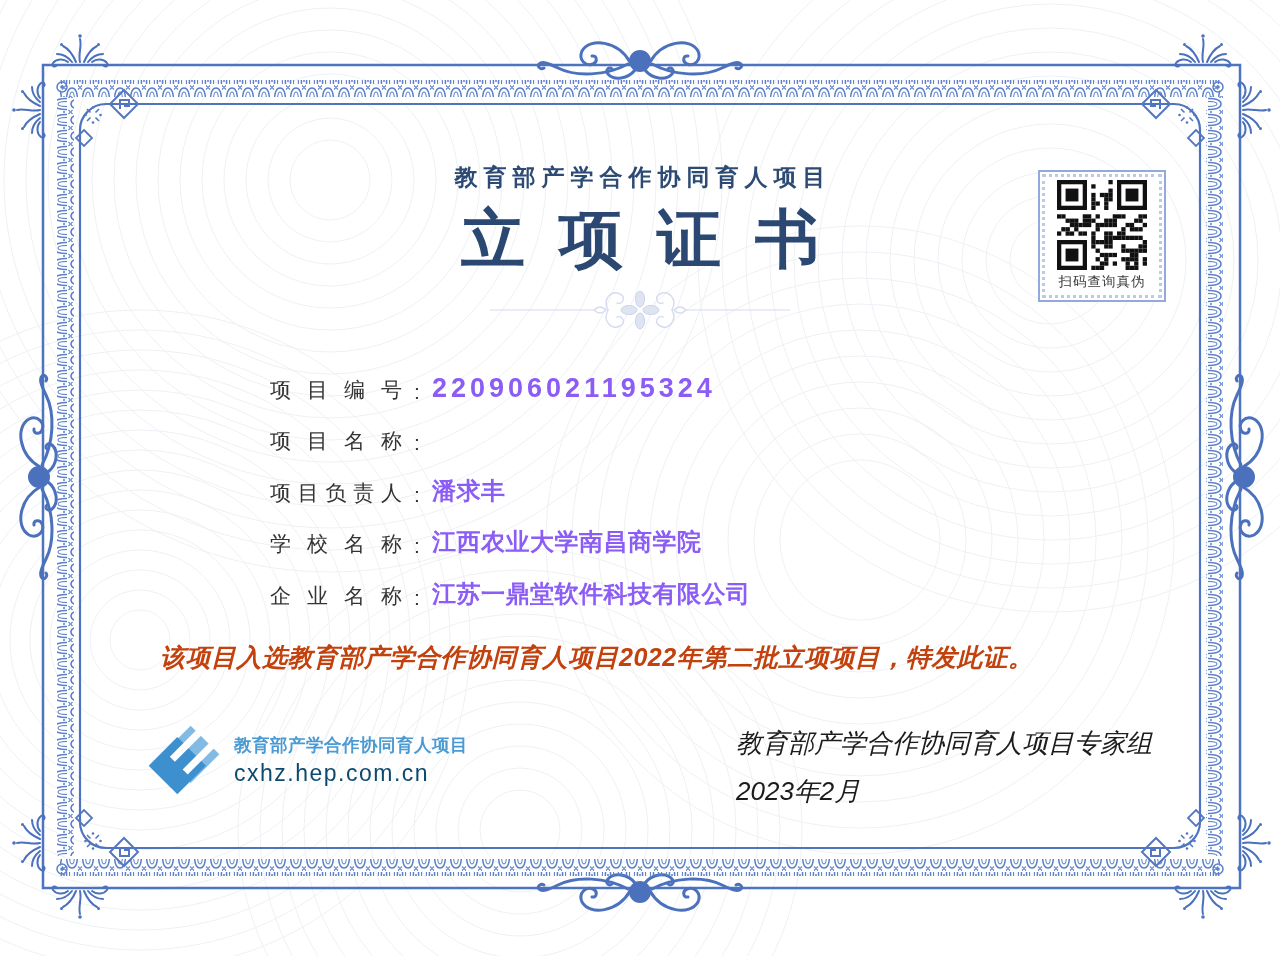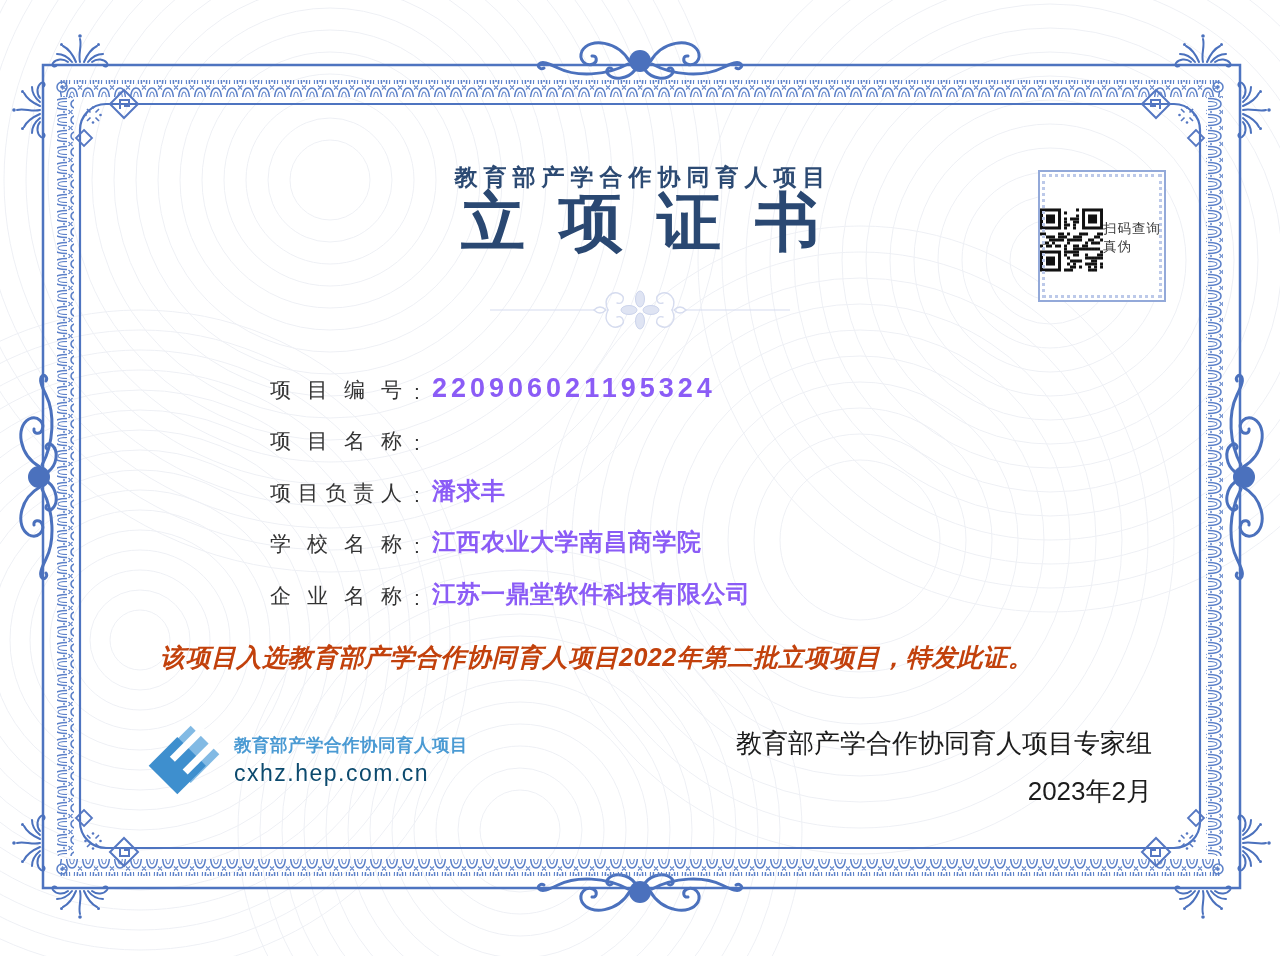--- a/index.html
+++ b/index.html
@@ -10,30 +10,30 @@
   .page{position:absolute;inset:0;}
   svg.deco{position:absolute;inset:0;z-index:0;}
   .content{position:absolute;inset:0;z-index:1;}
 
   .program-title{
     position:absolute;top:162px;left:0;right:0;text-align:center;
     font-size:23px;font-weight:bold;color:#2c4a73;
     letter-spacing:6px;text-indent:6px;
   }
   .main-title{
-    position:absolute;top:179px;left:0;right:0;text-align:center;
+    position:absolute;top:196px;left:0;right:0;text-align:center;
     font-size:64px;font-weight:bold;color:#2a4872;
     letter-spacing:34px;text-indent:34px;
   }
   .divider{position:absolute;top:288px;left:490px;}
 
   .qr-box{
     position:absolute;left:1038px;top:170px;width:128px;height:132px;
     background:#ffffff;border:2px solid #93a9d9;box-sizing:border-box;
-    display:flex;flex-direction:row;align-items:center;
+    display:flex;flex-direction:column;align-items:center;
   }
   .qr-inner{
     position:absolute;inset:2px;border:3px dotted #bcc9e9;pointer-events:none;
   }
   .qr-code{margin-top:8px;}
   .qr-caption{font-size:13.5px;color:#3a3a3a;letter-spacing:1px;margin-top:3px;}
 
   .fields{position:absolute;left:270px;top:352px;}
   .field-row{display:flex;align-items:flex-end;height:51.5px;}
   .f-label{
@@ -47,21 +47,21 @@
   .statement{
     position:absolute;left:160px;top:640px;
     font-size:25px;font-weight:bold;color:#c2410c;letter-spacing:0.5px;line-height:34px;font-style:italic;
   }
 
   .footer-left{position:absolute;left:144px;top:718px;display:flex;align-items:center;}
   .logo-text{margin-left:10px;}
   .logo-title{font-size:17.5px;font-weight:bold;color:#4a9ad3;letter-spacing:0.5px;}
   .logo-domain{font-size:23px;color:#0c4a6e;letter-spacing:1.5px;margin-top:3px;}
 
-  .footer-right{position:absolute;right:128px;top:726px;text-align:right;}
+  .footer-right{position:absolute;right:128px;top:726px;font-style:italic;}
   .issuer{font-size:26px;color:#1c1c1c;}
   .issue-date{font-size:26px;color:#1c1c1c;margin-top:13px;}
 </style>
 </head>
 <body>
 
 <div class="page">
 
   <svg class="deco" width="1280" height="956" viewBox="0 0 1280 956">
     <defs>

